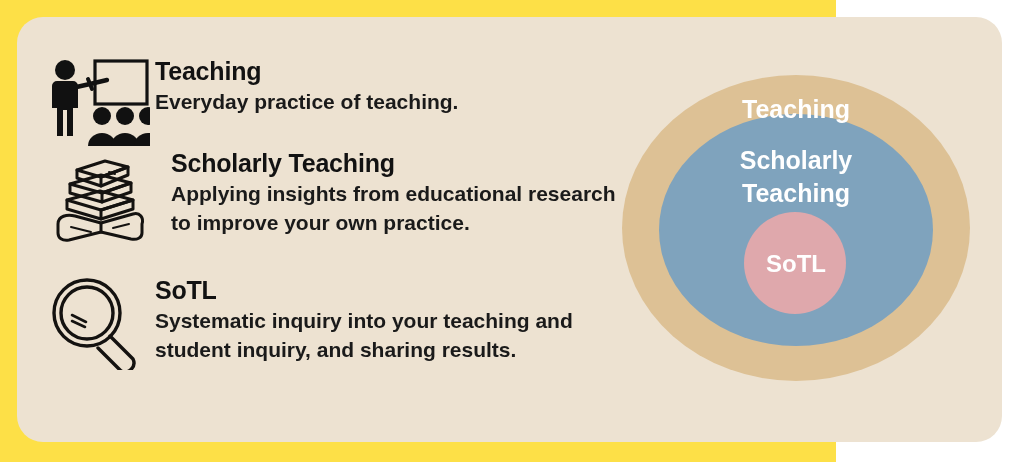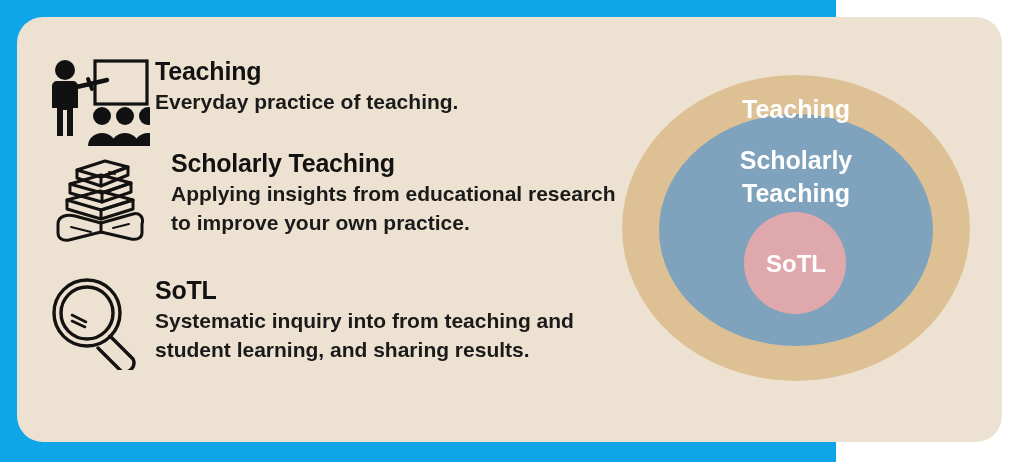--- a/index.html
+++ b/index.html
@@ -10,21 +10,21 @@
   body {
     width: 1024px;
     height: 462px;
     font-family: "Liberation Sans", sans-serif;
     overflow: hidden;
   }
   #canvas {
     position: relative;
     width: 836px;
     height: 462px;
-    background: #0ea5e9;
+    background: #fde047;
   }
   
   #card {
     position: absolute;
     left: 17px;
     top: 17px;
     width: 985px;
     height: 425px;
     background: #ede2d1;
     border-radius: 26px;
@@ -171,21 +171,21 @@
 
             <path d="M27 40 L41 47" stroke-width="2.6"></path>
             <path d="M27 46 L40 52" stroke-width="2.6"></path>
 
             <path d="M65 61 L88 84 a9 9 0 0 1 -12 12 L53 73" stroke-width="3.4" stroke-linejoin="round"></path>
           </g>
         </svg>
       </div>
       <div class="row-text">
         <p class="row-title">SoTL</p>
-        <p class="row-desc">Systematic inquiry into from teaching and student learning, and sharing results.</p>
+        <p class="row-desc">Systematic inquiry into your teaching and student inquiry, and sharing results.</p>
       </div>
     </div>
 
   </div>
 
   <div id="diagram">
     <svg width="390" height="350" viewBox="0 0 390 350" aria-hidden="true">
 
       <ellipse cx="188" cy="173" rx="174" ry="153" fill="#DDC195"></ellipse>
 

